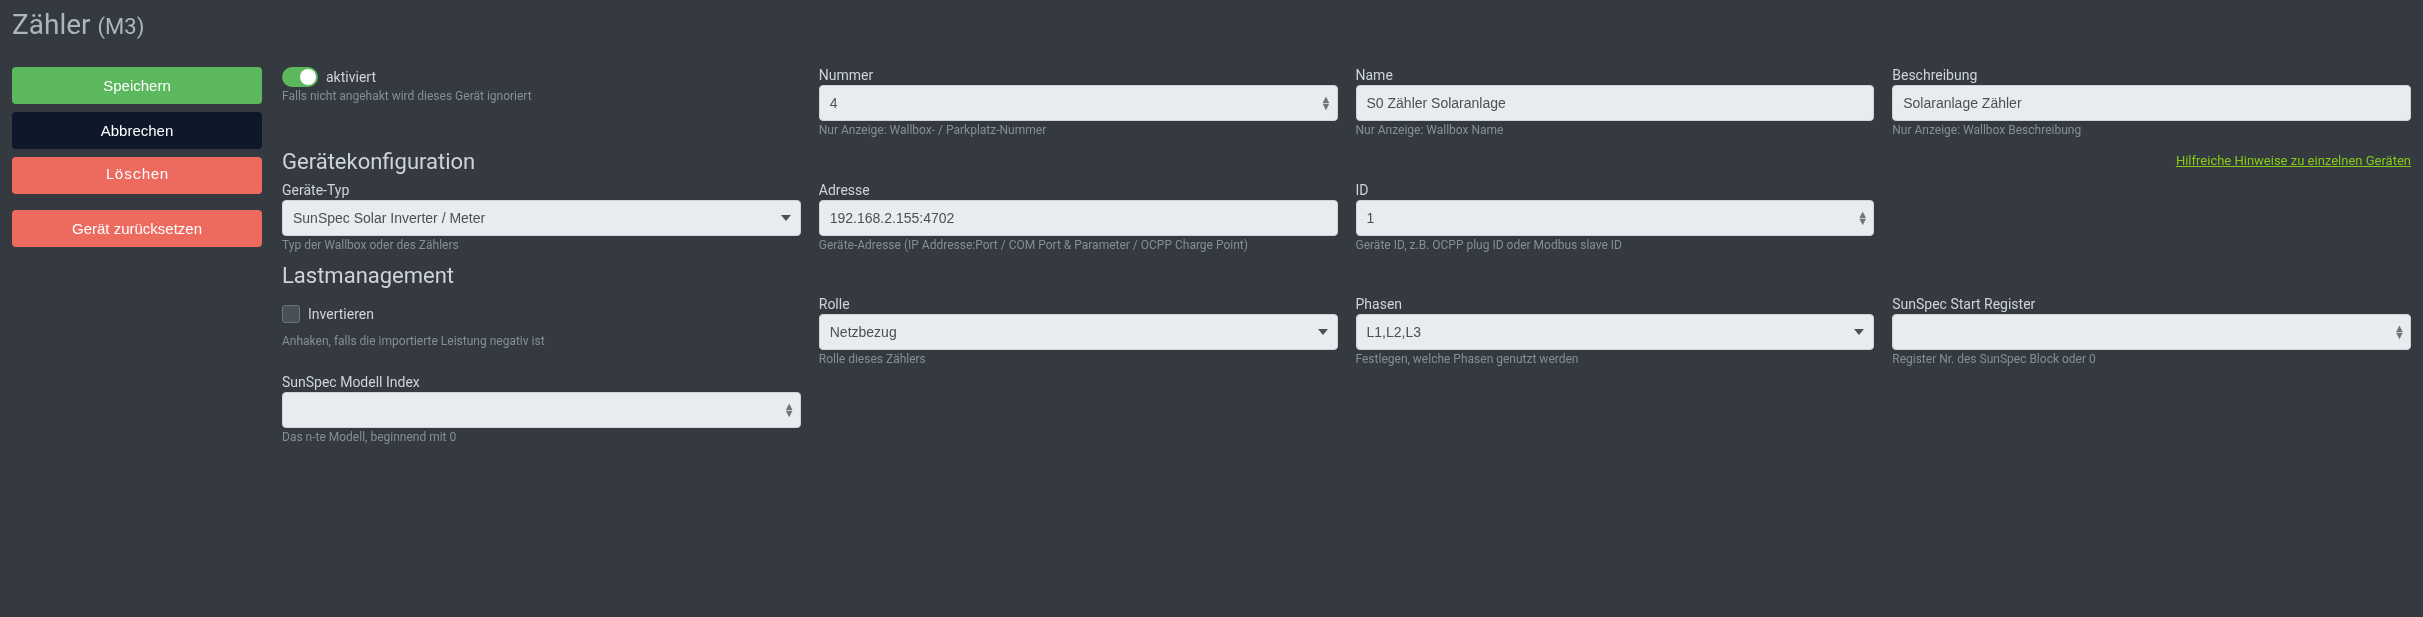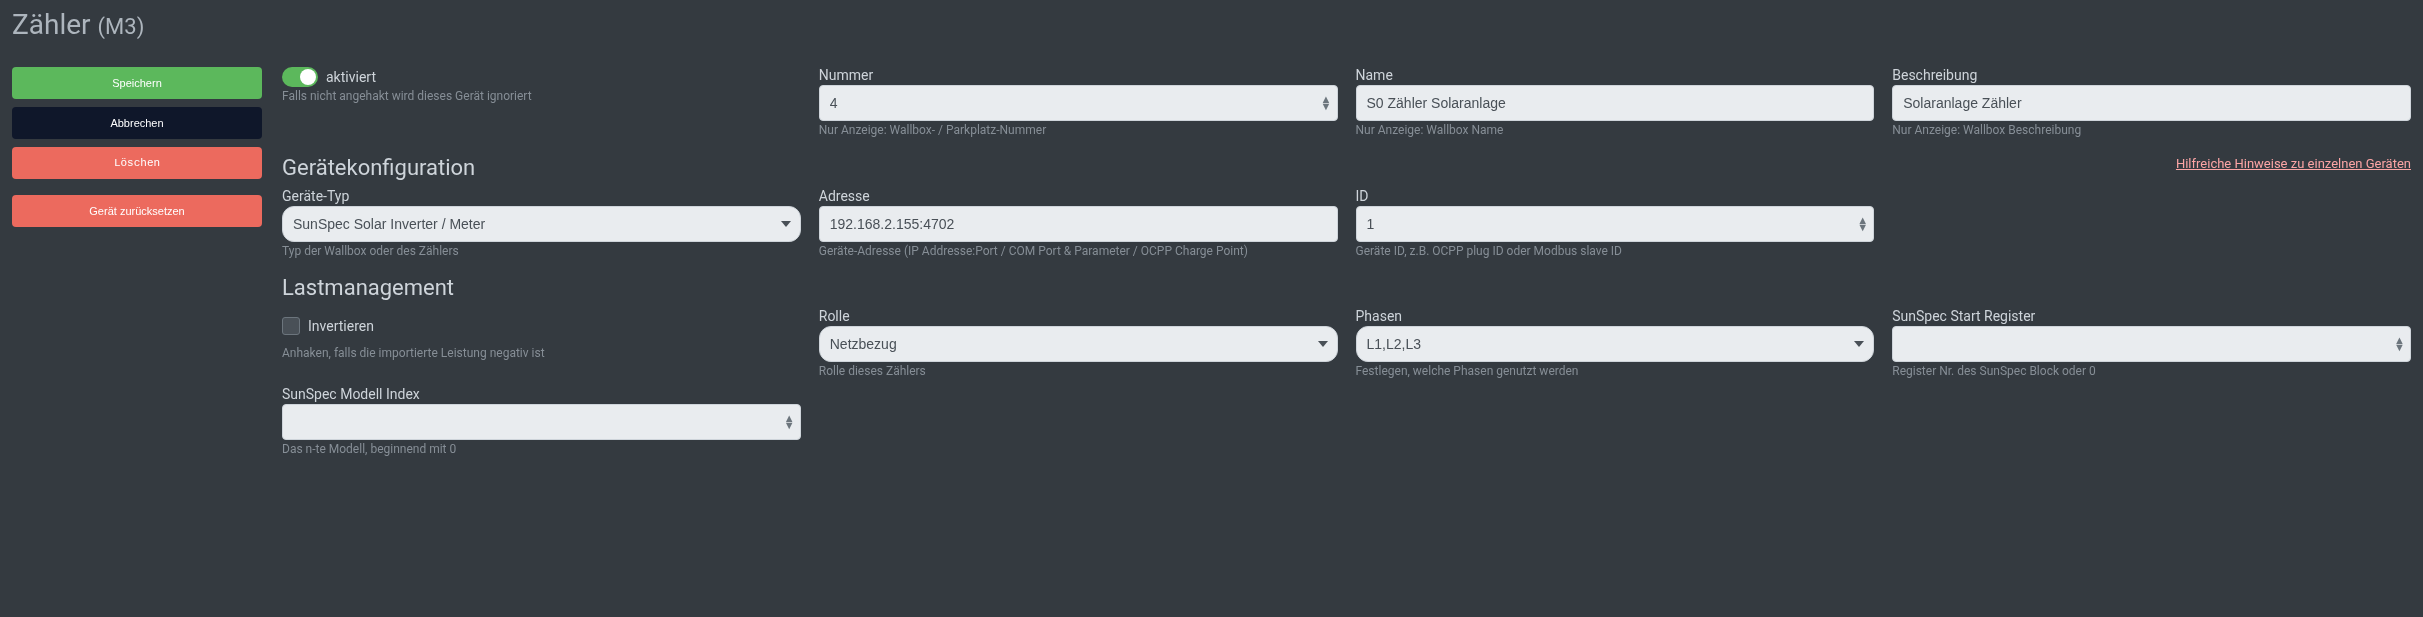--- a/index.html
+++ b/index.html
@@ -32,21 +32,21 @@
     }
     .sidebar {
       display: flex;
       flex-direction: column;
       gap: 8px;
     }
     .btn {
       border: none;
       color: #fff;
       padding: 10px 12px;
-      font-size: 11px;
+      font-size: 15px;
       border-radius: 4px;
       cursor: pointer;
       text-align: center;
       width: 100%;
     }
     .btn-green  { background: #5cb85c; }
     .btn-orange { background: #0f172a; }
     .btn-red    { background: #ec6a5e; font-family: Liberation Mono, monospace; }
     .btn-red2   { background: #ec6a5e; margin-top: 8px; }
     .main {
@@ -81,21 +81,20 @@
       border-radius: 4px;
       padding: 7px 10px;
       font-size: 14px;
       width: 100%;
       height: 36px;
     }
     .select {
       appearance: none;
       background-image: none;
       padding-right: 28px;
-      border-radius: 12px;
     }
     .select-wrap {
       position: relative;
     }
     .select-wrap::after {
       content: "";
       position: absolute;
       right: 10px;
       top: 50%;
       width: 0; height: 0;
@@ -115,30 +114,30 @@
       transform: translateY(-50%);
       color: #6c757d;
       font-size: 11px;
       line-height: 7px;
       pointer-events: none;
     }
     .section-title {
       color: #ced4da;
       font-size: 22px;
       font-weight: 400;
-      margin-top: 10px;
+      margin-top: 4px;
       margin-bottom: 2px;
     }
     .section-row {
       display: flex;
       align-items: center;
       justify-content: space-between;
     }
     .link {
-      color: #fca5a5;
+      color: #84cc16;
       text-decoration: underline;
       font-size: 13px;
     }
     .toggle-row {
       display: flex;
       align-items: center;
       gap: 8px;
     }
     .toggle {
       width: 36px;

